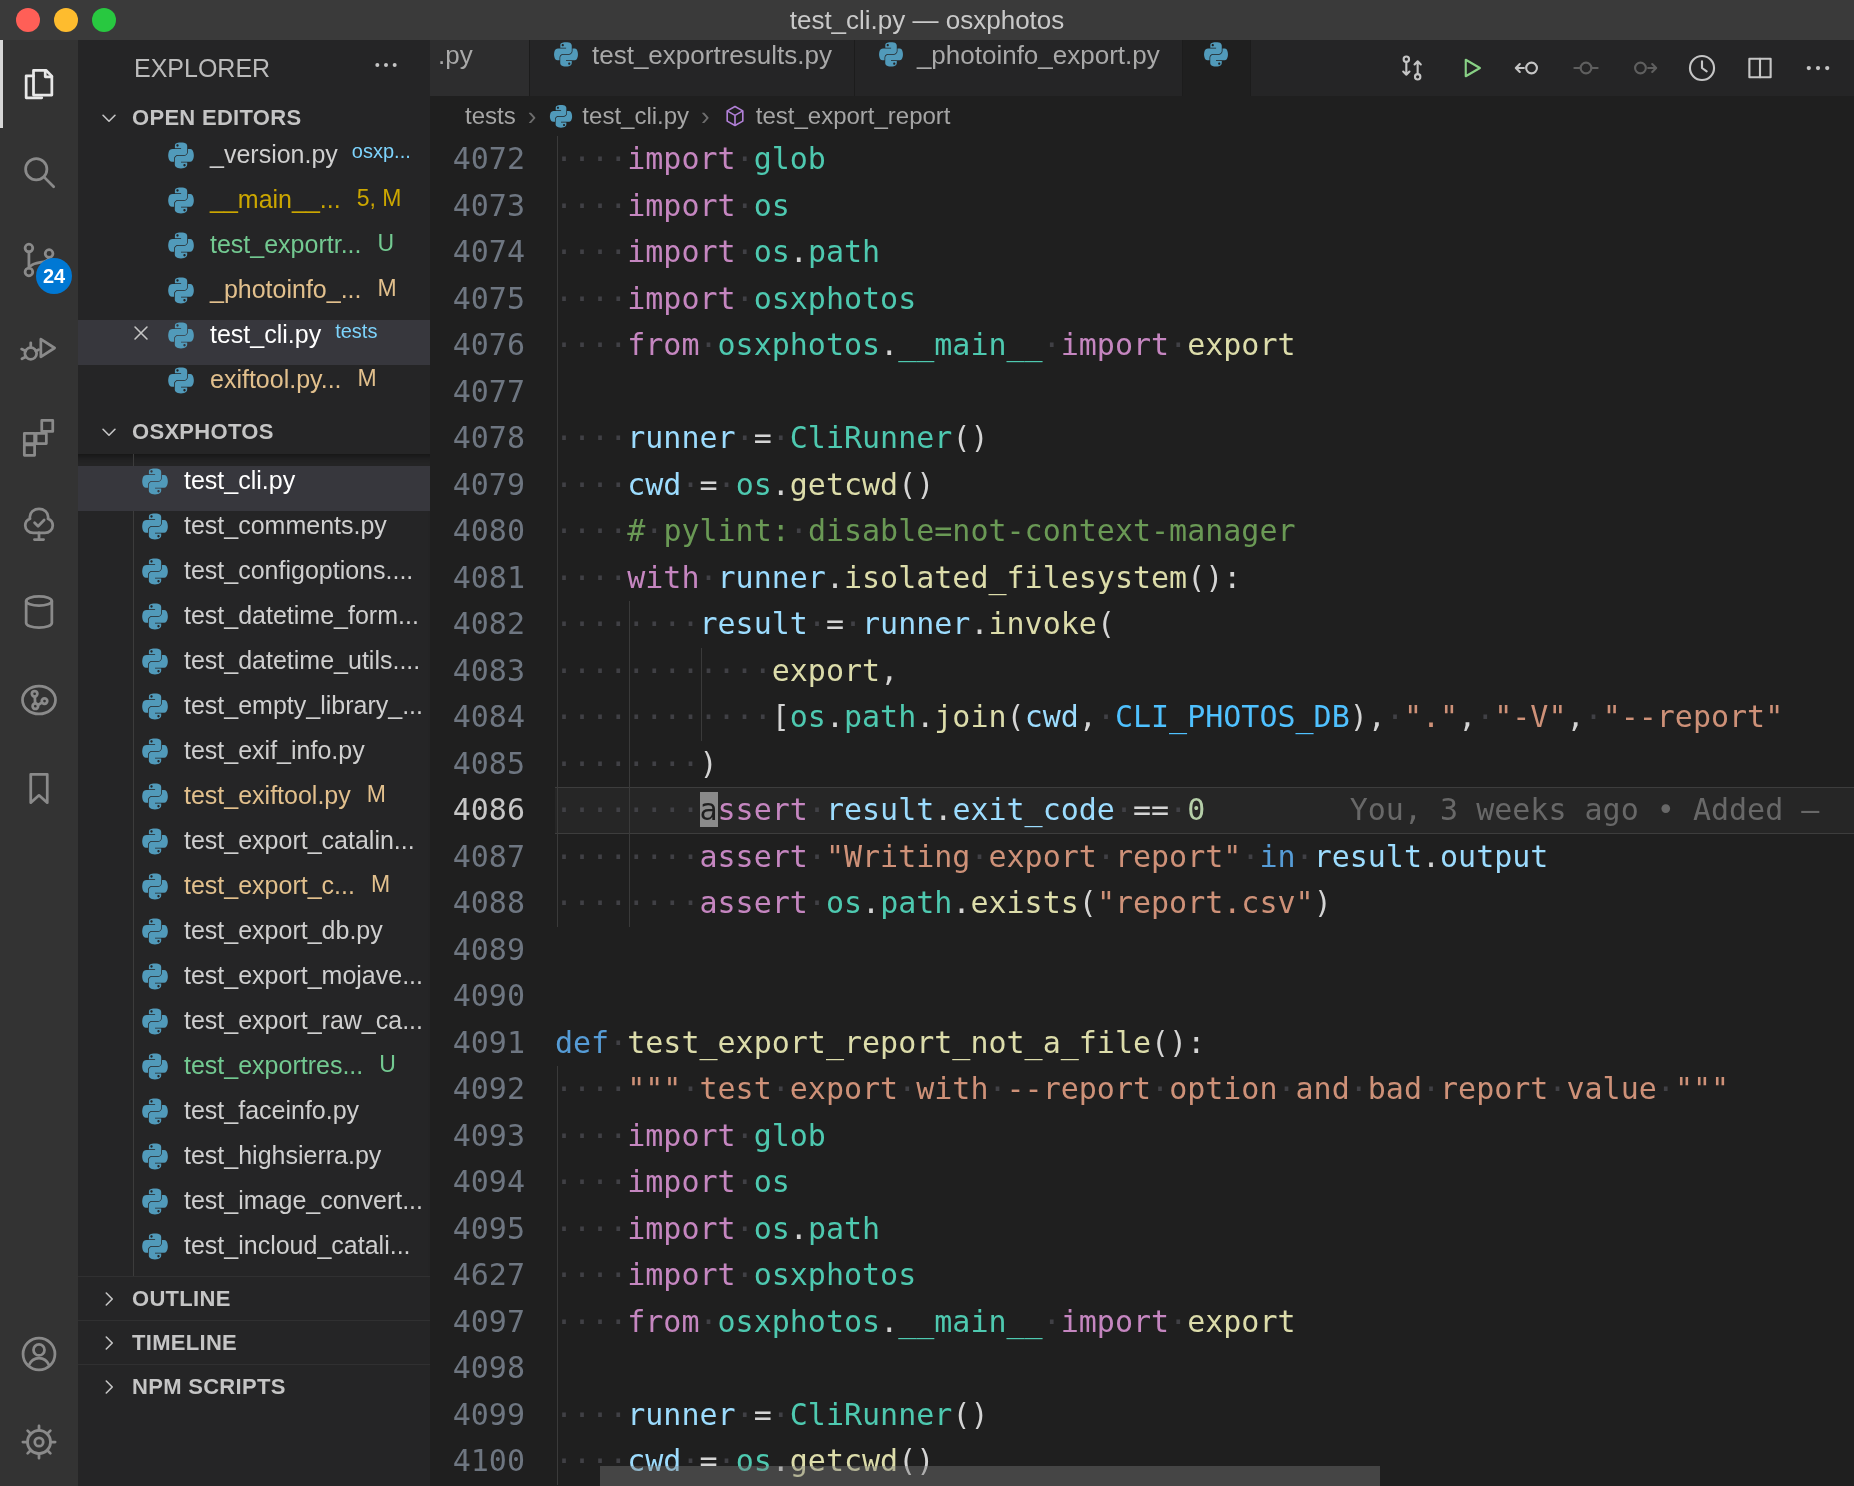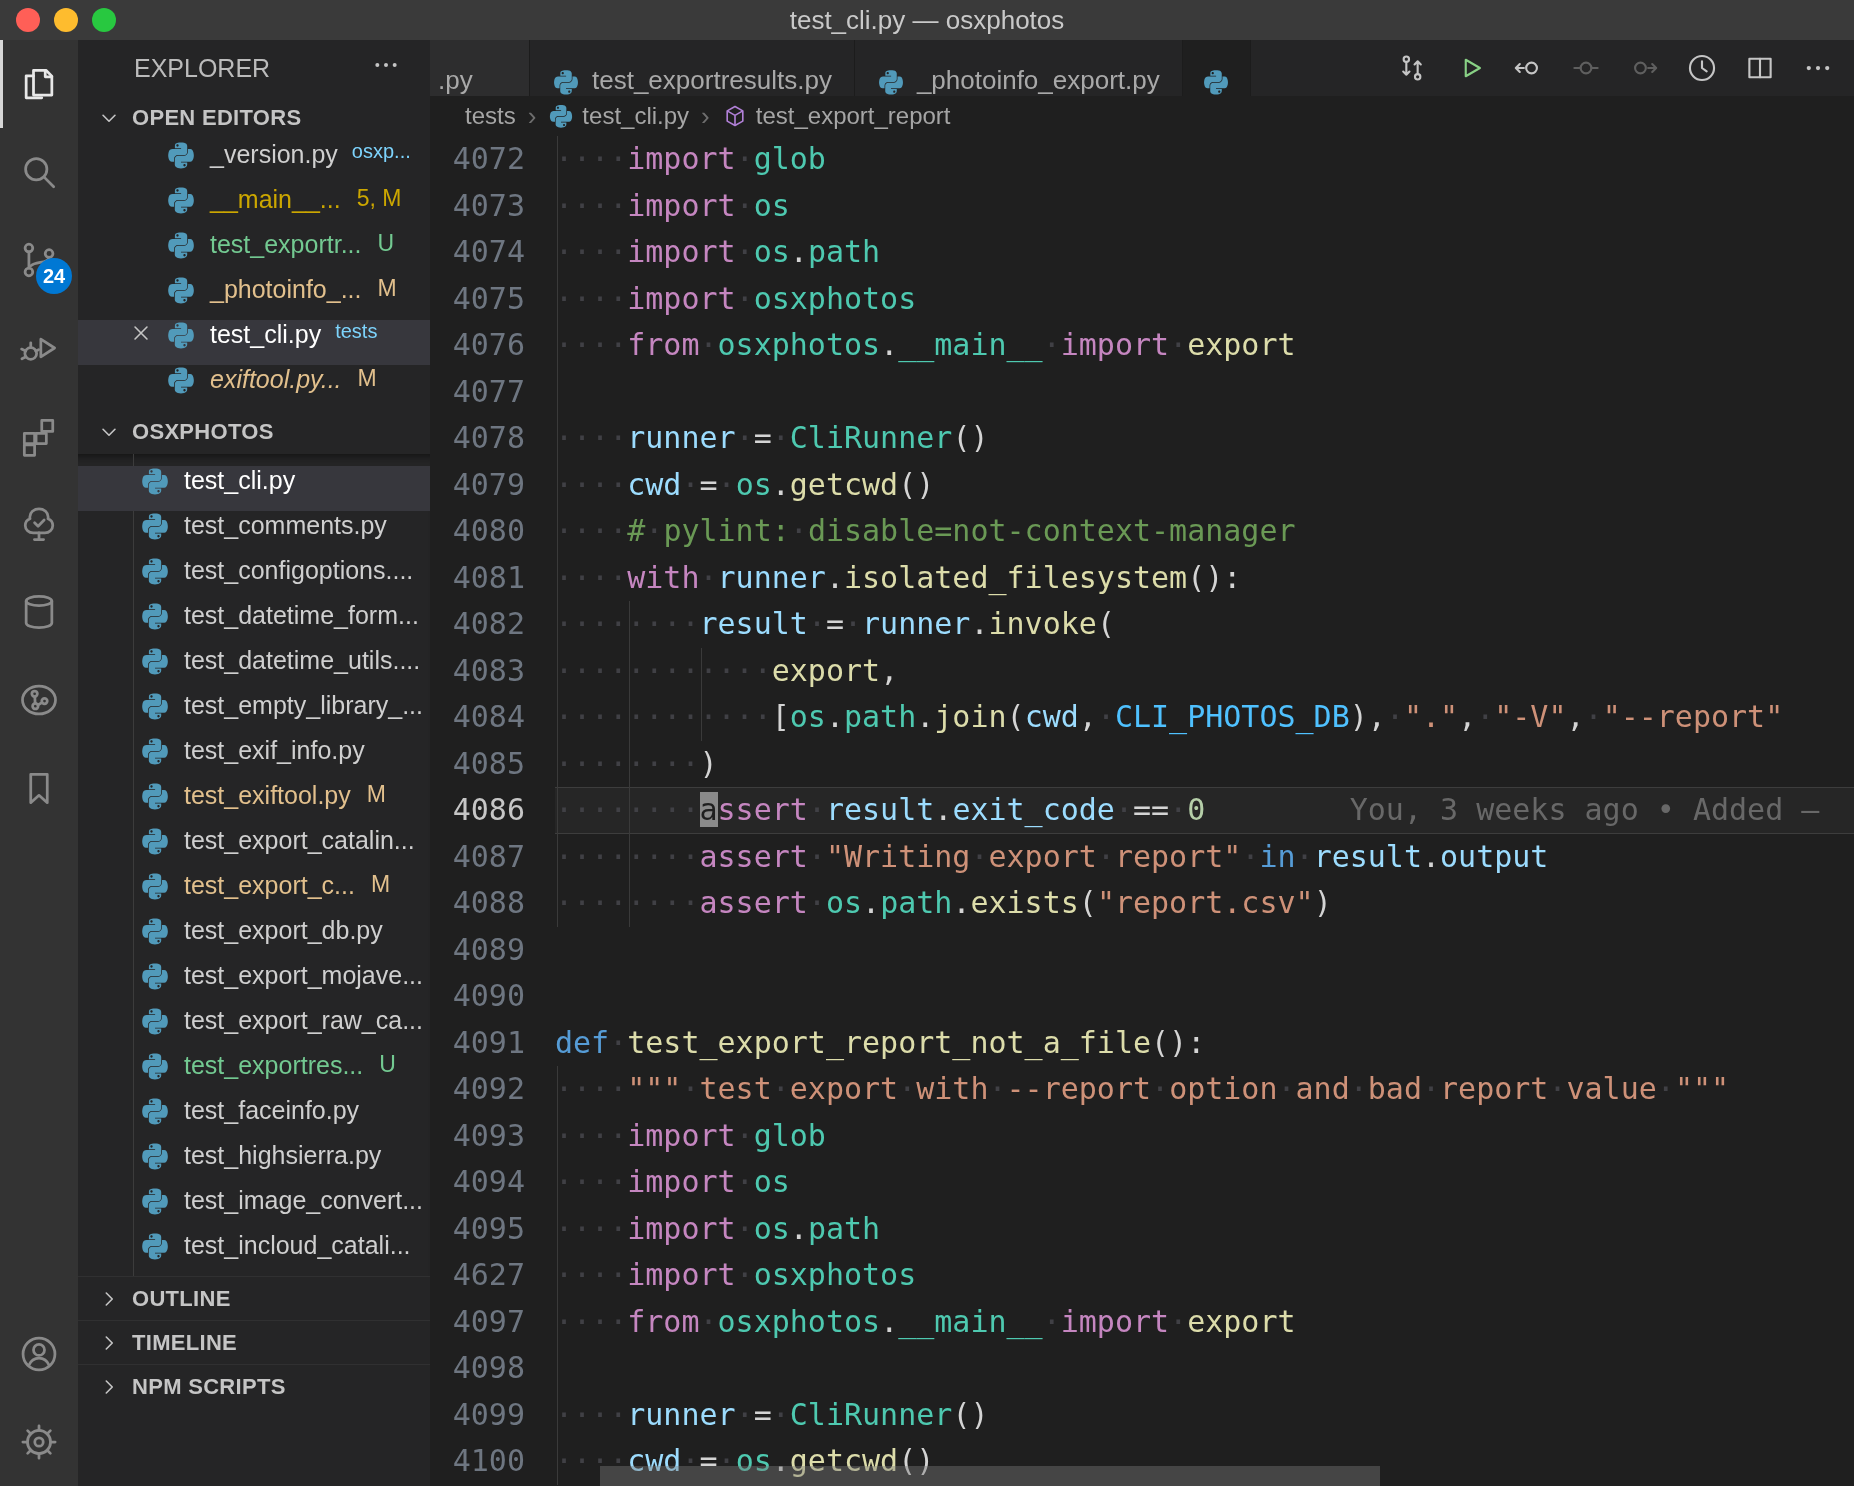--- a/index.html
+++ b/index.html
@@ -43,21 +43,21 @@
   .tree .row .pyicon { margin-left:62px; }
   .row .desc { color:#7dd3fc; font-size:20px; margin-left:14px; }
   .row .badge { font-size:23px; margin-left:16px; margin-right:18px; }
   .tree { position:relative; box-shadow:inset 0 10px 8px -8px rgba(0,0,0,.55); }
   .tree:before { content:""; position:absolute; left:55px; top:0; bottom:0; width:1px; background:#3c3c3c; }
   .tree-sliver { height:12px; }
 
   
   .editor { flex:1; display:flex; flex-direction:column; overflow:hidden; background:#1f1f1f; }
   .tabbar { height:56px; background:#252526; display:flex; flex-shrink:0; }
-  .tab { display:flex; align-items:flex-end; gap:12px; padding:0 22px; font-size:26px; color:#a9a9a9;
+  .tab { display:flex; align-items:flex-start; gap:12px; padding:0 22px; font-size:26px; color:#a9a9a9;
          background:#252526; border-right:1px solid #1c1c1c; cursor:pointer; white-space:nowrap; }
   .tab.partial { width:100px; background:#2d2d2e; justify-content:flex-start; padding-left:8px; }
   .tab.pinned { width:68px; justify-content:center; padding:0; }
   .tab.active { background:#1f1f1f; }
   .tab .pyicon svg { width:28px; height:28px; display:block; }
   .tab-actions { margin-left:auto; display:flex; align-items:center; gap:10px; padding-right:12px; }
   .tab-actions .act { width:48px; height:48px; display:flex; align-items:center; justify-content:center;
                       color:#c5c5c5; cursor:pointer; }
   .tab-actions .act svg { width:34px; height:34px; }
   .tab-actions .act.dim { color:#5f5f5f; }
@@ -277,21 +277,21 @@
           <span class="desc">tests</span>
         </div>
         <div class="row">
           <span class="close-space"></span>
           <span class="pyicon" style="display: flex;">
             <svg viewBox="0 0 32 32">
               <path fill="#519aba" d="M15.9 2.6c-1.1 0-2.2.1-3.1.3-2.8.5-3.3 1.5-3.3 3.4v2.5h6.6v.9H6.9c-1.9 0-3.6 1.2-4.1 3.4-.6 2.5-.6 4.1 0 6.7.5 2 1.6 3.4 3.5 3.4h2.3v-3c0-2.2 1.9-4.1 4.1-4.1h6.6c1.8 0 3.3-1.5 3.3-3.4V6.3c0-1.8-1.5-3.1-3.3-3.4-1.1-.2-2.3-.3-3.4-.3zm-3.6 2c.7 0 1.2.6 1.2 1.3s-.5 1.3-1.2 1.3S11 6.6 11 5.9s.6-1.3 1.3-1.3z"></path>
               <path fill="#519aba" d="M23.4 9.7v2.9c0 2.3-1.9 4.2-4.1 4.2h-6.6c-1.8 0-3.3 1.6-3.3 3.4v6.3c0 1.8 1.6 2.9 3.3 3.4 2.1.6 4.1.7 6.6 0 1.7-.5 3.3-1.5 3.3-3.4v-2.5H16v-.8h9.9c1.9 0 2.6-1.3 3.3-3.4.7-2.1.6-4.1 0-6.7-.5-1.9-1.4-3.4-3.3-3.4zm-3.7 16c.7 0 1.3.6 1.3 1.3s-.6 1.3-1.3 1.3-1.2-.6-1.2-1.3.5-1.3 1.2-1.3z"></path>
             </svg>
           </span>
-          <span style="color: rgb(226, 192, 141); font-style: italic;">exiftool.py...</span>
+          <span style="color: rgb(226, 192, 141);">exiftool.py...</span>
           <span class="badge" style="color: rgb(226, 192, 141);">M</span>
         </div>
       </div>
     <div class="sec-header">
       <span class="chev-down" style="display: flex;">
           <svg viewBox="0 0 24 24" fill="none" stroke="currentColor" stroke-width="1.5" stroke-linecap="round" stroke-linejoin="round">
             <path d="M6.5 9.5l5.5 5.5 5.5-5.5"></path>
           </svg>
         </span>
       <span>OSXPHOTOS</span>

